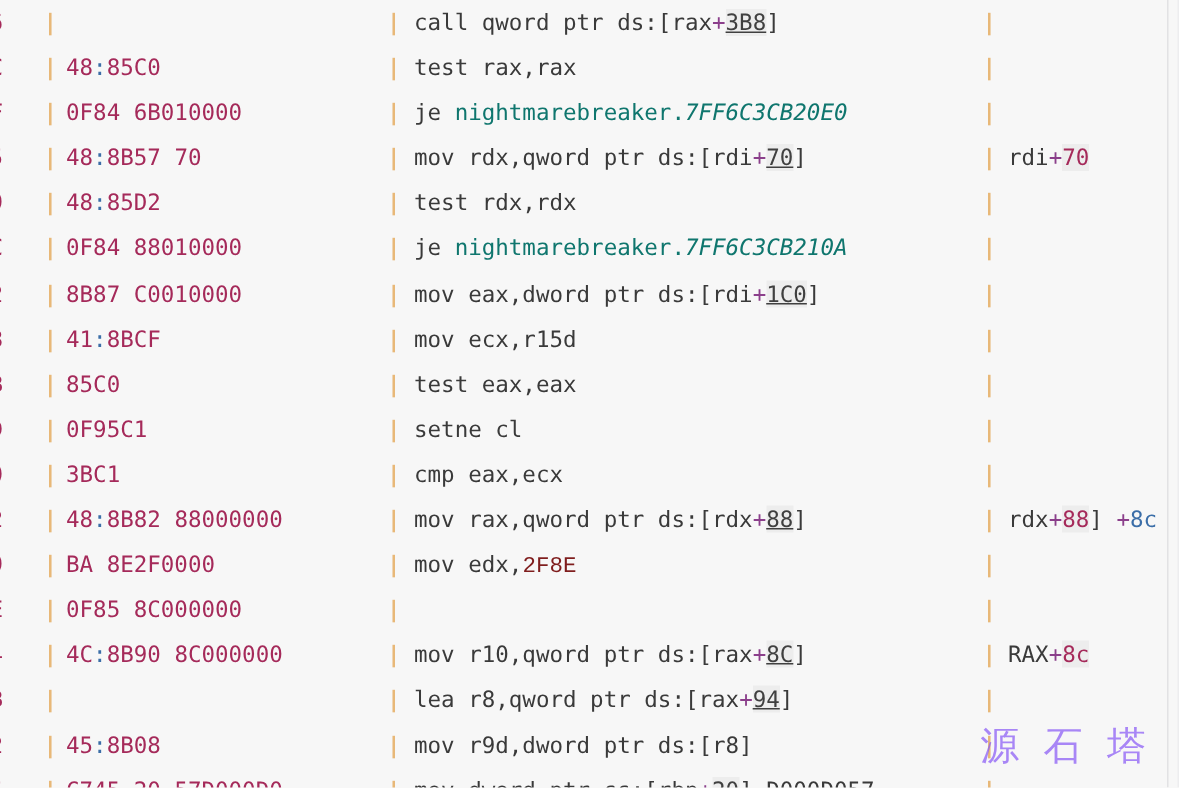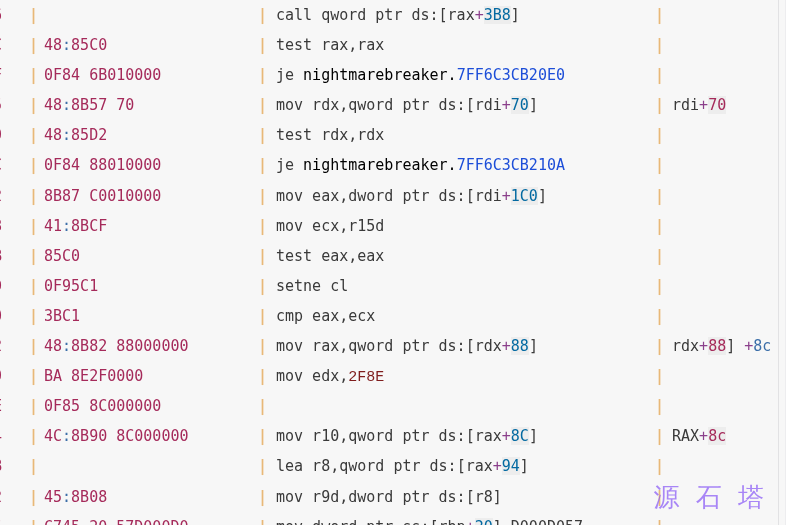--- a/index.html
+++ b/index.html
@@ -75,26 +75,26 @@
     color: #e8b878;
     font-weight: 600;
   }
 
   
   .hex      { color: #a52a5a; }          
   .colon    { color: #3b6ea8; }          
   .addr     { color: #a52a5a; }
   .mn       { color: #3a3a3a; }          
   .reg      { color: #3a3a3a; }
-  .num      { color: #0369a1; background: #ededed; }   
+  .num      { color: #404040; background: #ededed; text-decoration: underline; }   
   .numplain { color: #7f1d1d; font-family: Liberation Mono, monospace; }
   .plus     { color: #8b3f8b; }
   .brk      { color: #3a3a3a; }
-  .mod      { color: #000000; }          
-  .lead     { color: #1d4ed8; }          
+  .mod      { color: #0f766e; }          
+  .lead     { color: #0f766e; font-style: italic; }          
   .cmtreg   { color: #3a3a3a; }
   .cmtnum   { color: #a52a5a; background: #ededed; }
   .cmtnum2  { color: #3b6ea8; }
 
   
   .watermark {
     position: absolute;
     right: 18px;
     bottom: 10px;
     font-family: "DejaVu Sans", sans-serif;

